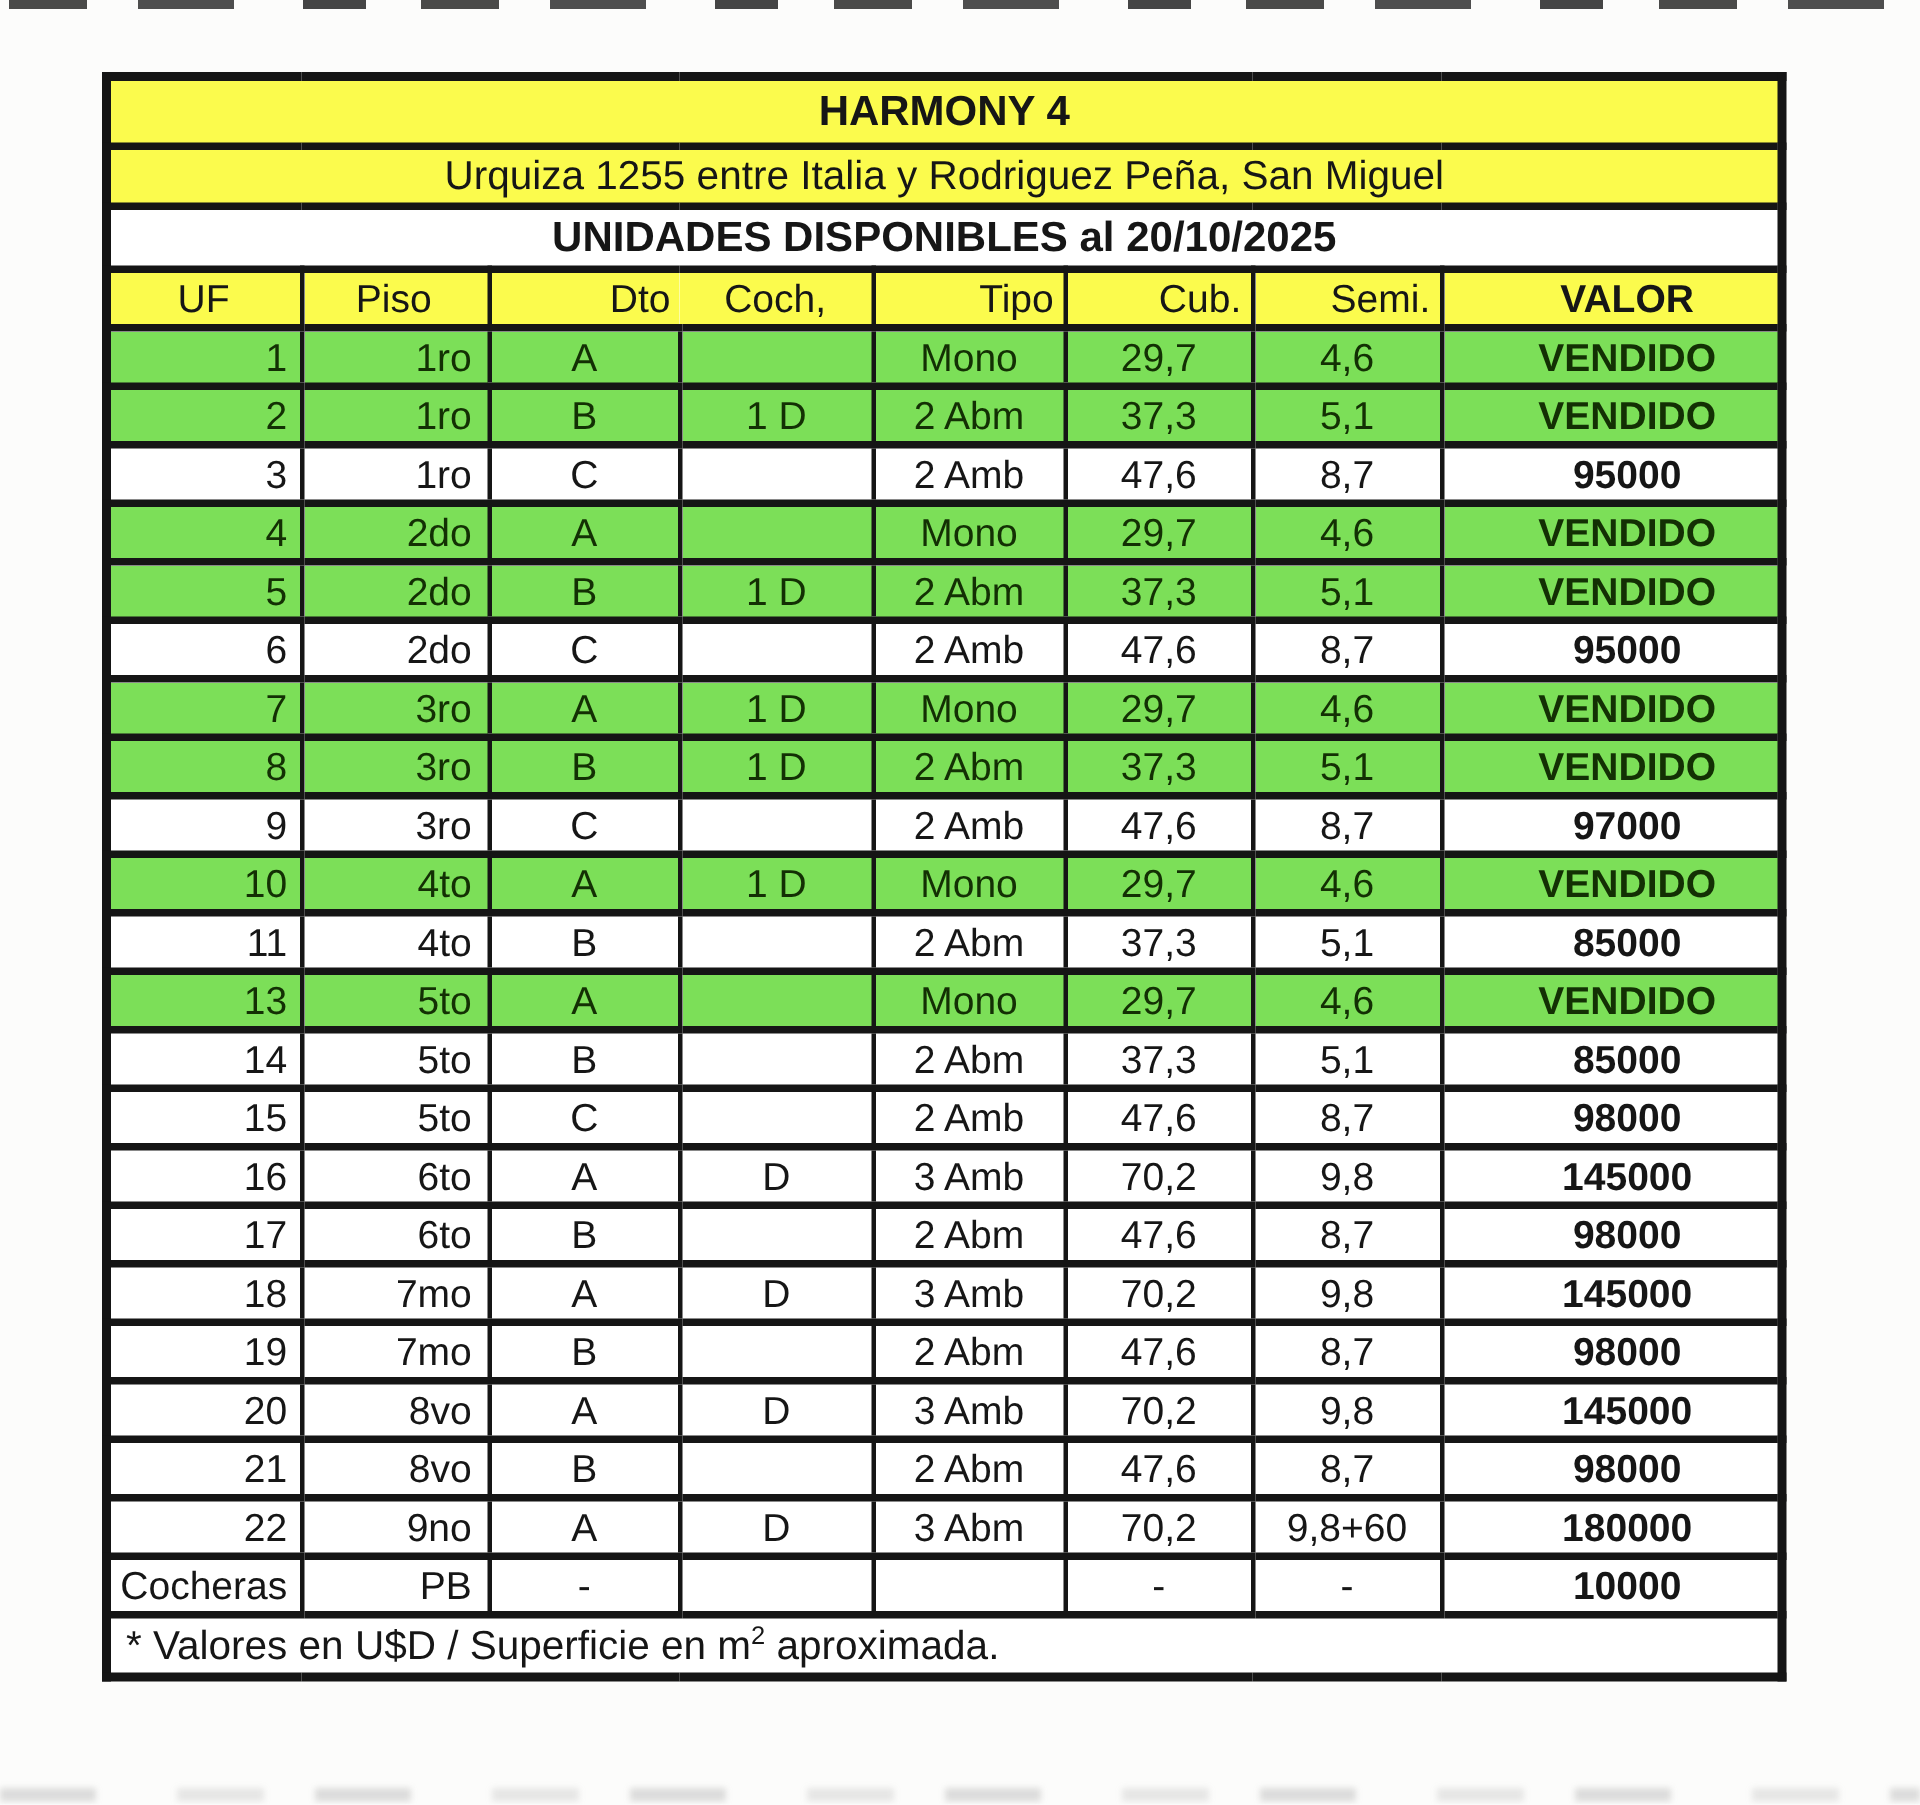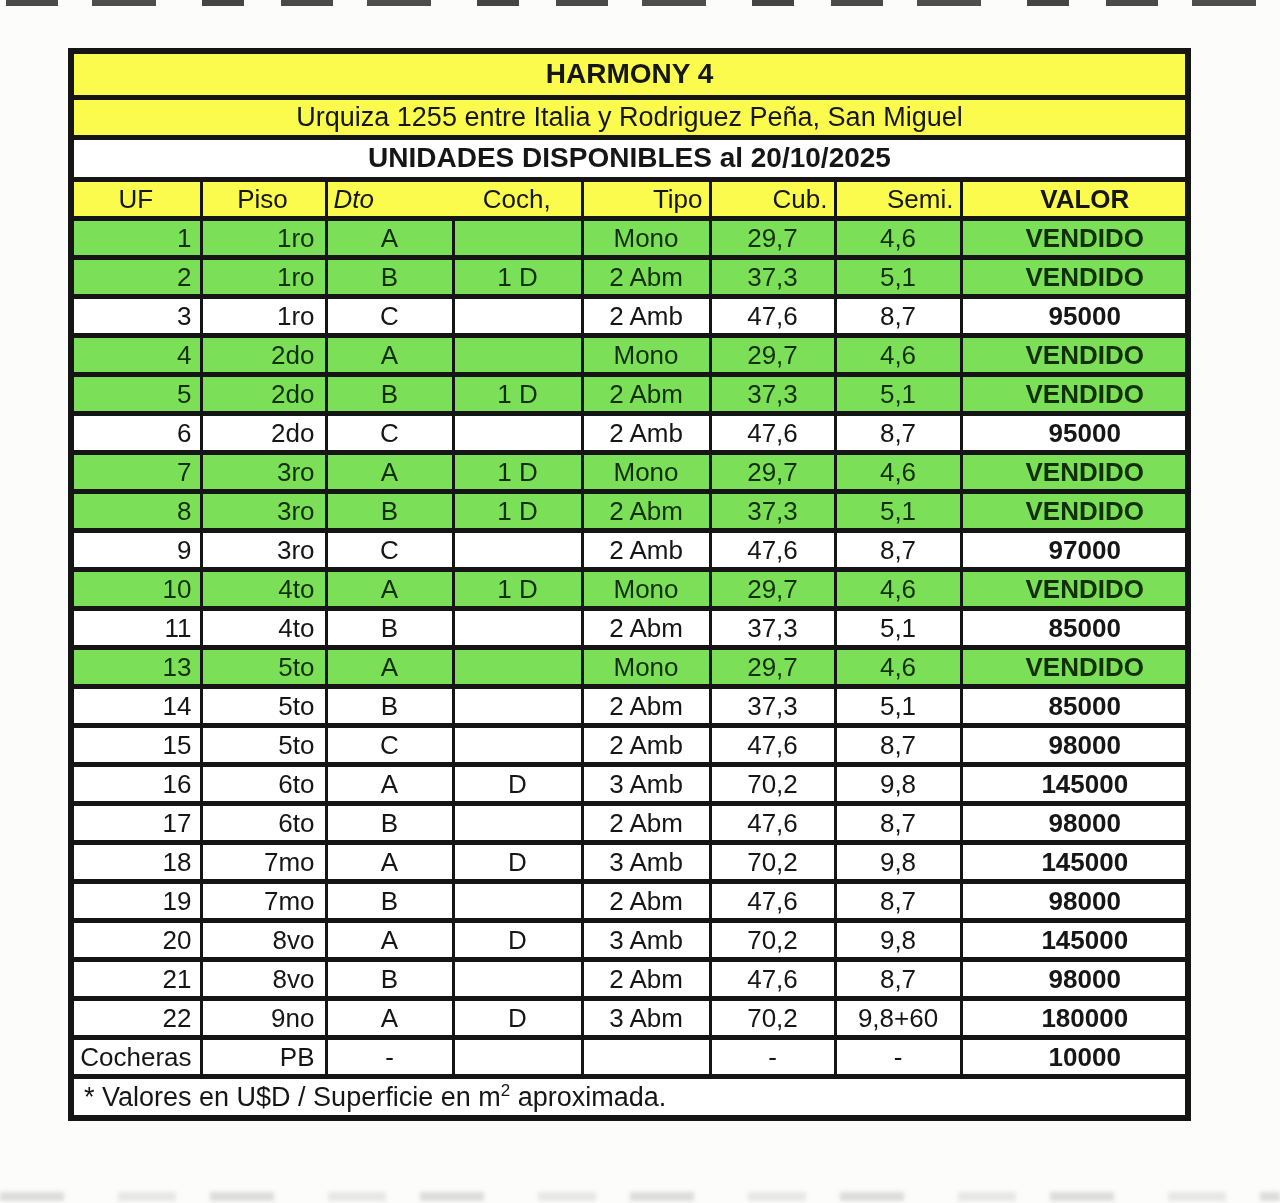--- a/index.html
+++ b/index.html
@@ -51,21 +51,21 @@
   }
 
   
   td.title   { background: var(--yellow); font-weight: bold; font-size: 28px; text-align: center; height: 46px; }
   td.address { background: var(--yellow); font-size: 27px; text-align: center; height: 40px; }
   td.subtitle{ background: #ffffff; font-weight: bold; font-size: 28px; text-align: center; height: 42px; }
 
   
   td.h { background: var(--yellow); font-size: 26px; height: 39px; }
   td.h.c-uf, td.h.c-piso { text-align: center; padding-right: 8px; }
-  td.h.c-dto  { border-right: none; text-align: left; font-style: italic; }
+  td.h.c-dto  { border-right: none; text-align: right; }
   td.h.c-coch { border-left: none;  text-align: center; }
   td.h.c-tipo, td.h.c-cub, td.h.c-semi { text-align: right; }
   td.h.c-valor { text-align: center; font-weight: bold; }
 
   
   td.c-uf   { text-align: right; padding-right: 8px; }
   td.c-piso { text-align: right; padding-right: 10px; }
   td.c-dto, td.c-coch, td.c-tipo, td.c-cub, td.c-semi { text-align: center; }
   td.c-valor { text-align: center; font-weight: bold; padding-left: 28px; }
 

